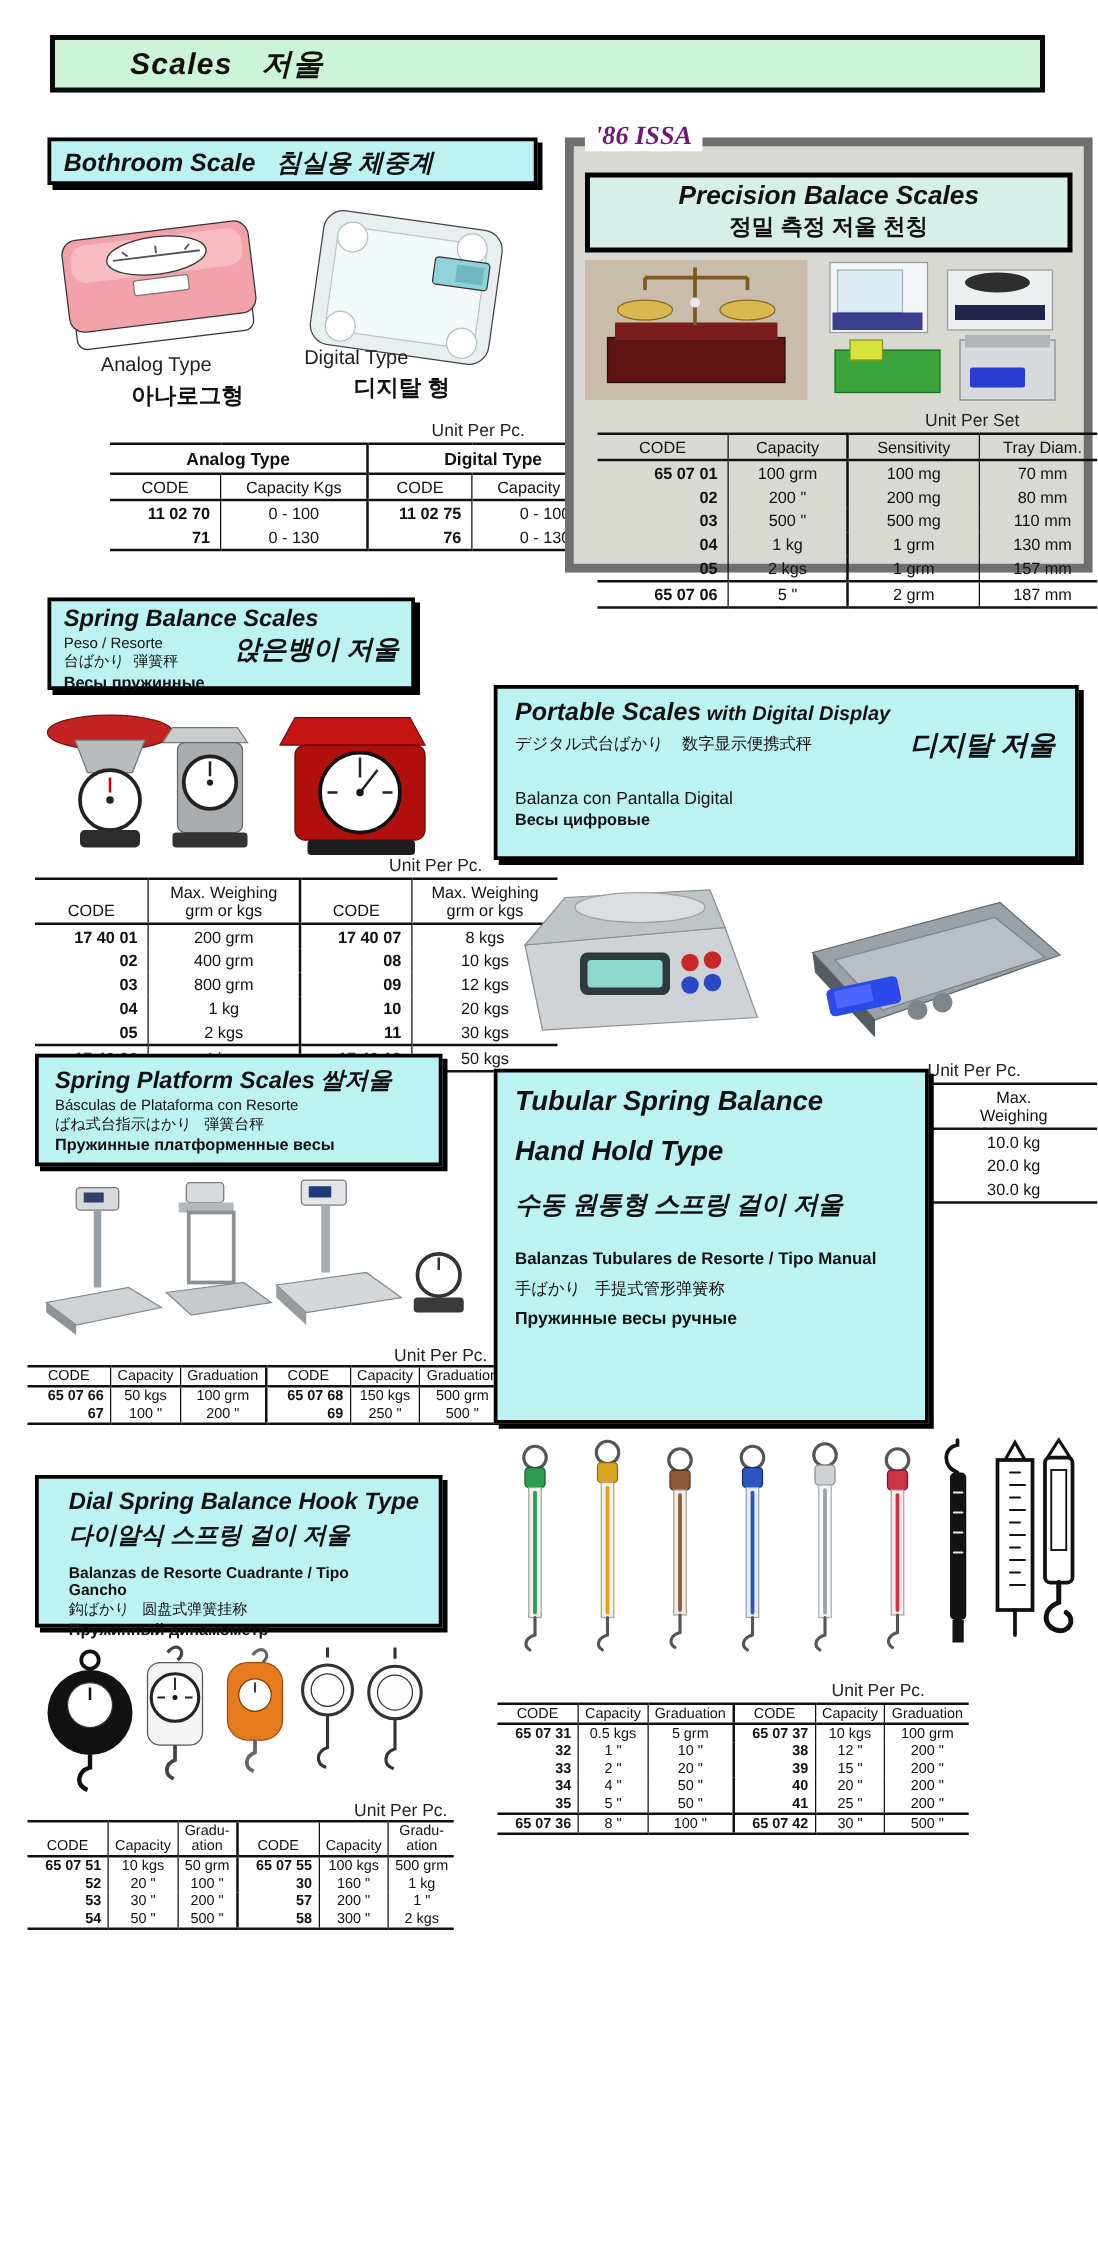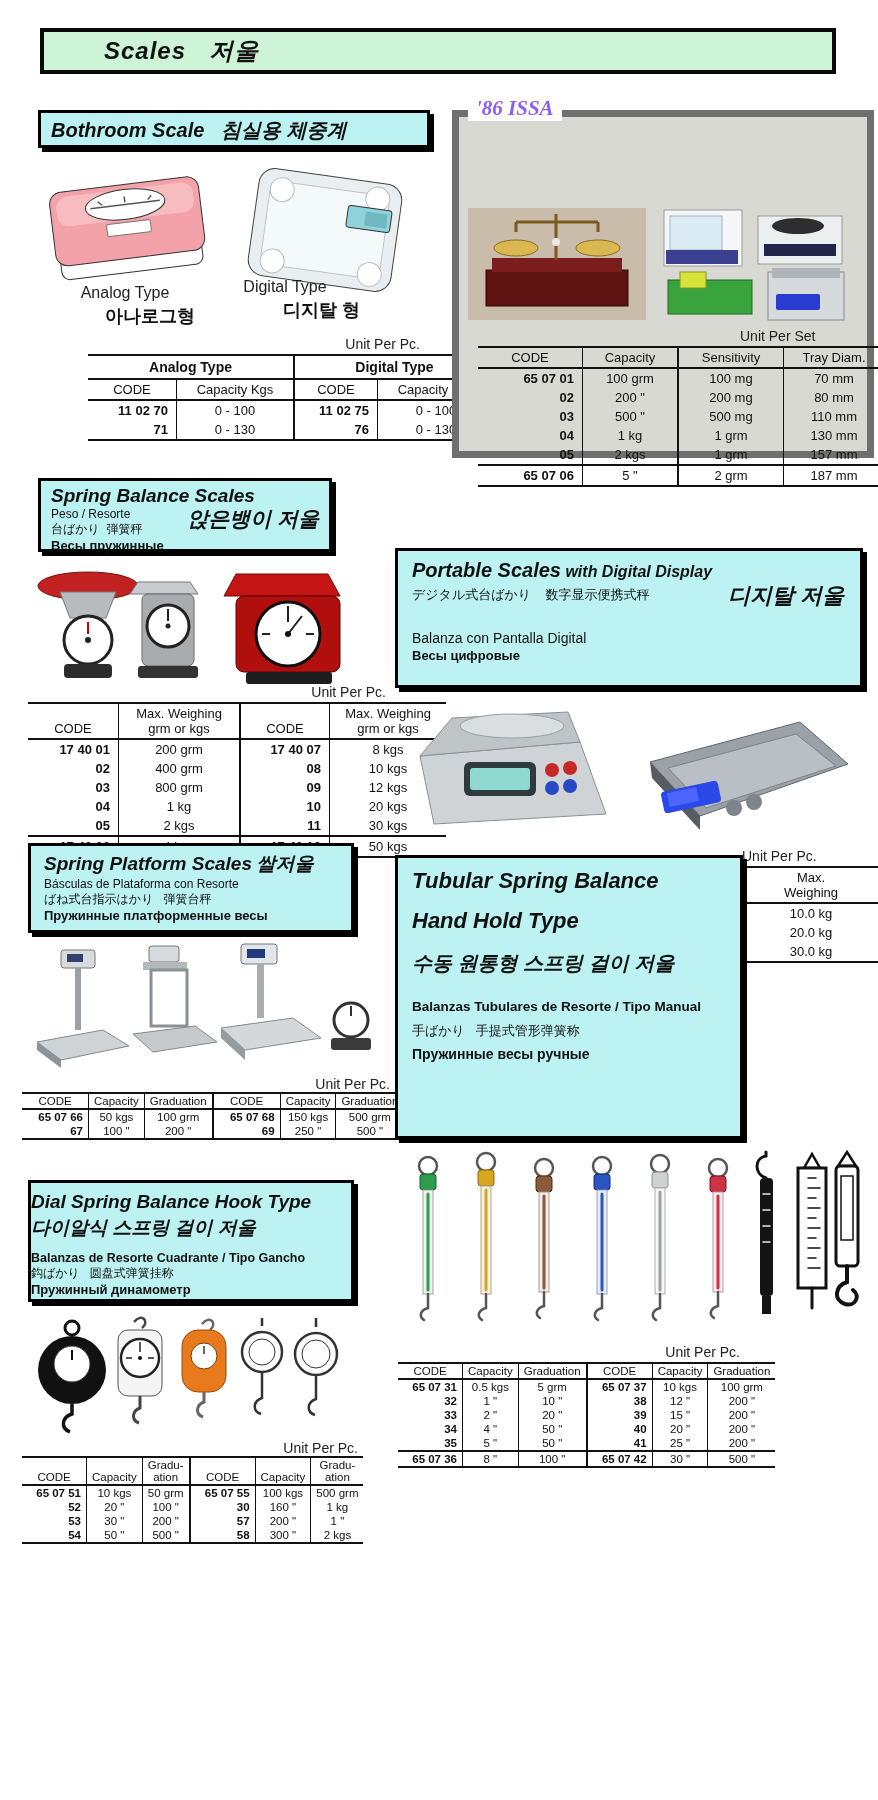--- a/index.html
+++ b/index.html
@@ -45,21 +45,21 @@
   .t-spring .c2{min-width:72px}.t-spring .c3{min-width:100px}
   .t-port .c0{min-width:86px}.t-port .c1{min-width:110px}
   .t-port .c2{min-width:86px}.t-port .c3{min-width:118px}
   .t-plat .c0,.t-plat .c3{min-width:56px}
   .t-tub .c0,.t-tub .c3{min-width:54px}
   .t-dial .c0,.t-dial .c3{min-width:54px}
 
   
   .pframe{left:452px;top:110px;width:422px;height:348px;border:7px solid #6f6f6f;
           background:#d9d9d3;box-sizing:border-box}
-  .issa{font:bold italic 21px "Liberation Serif",serif;color:#8b5cf6;background:#fff;padding:0 8px}
+  .issa{font:bold italic 21px "Liberation Serif",serif;color:#701a75;background:#fff;padding:0 8px}
   .phead{left:468px;top:138px;width:390px;height:64px;background:#d6efe9;border:4px solid #000;
          box-sizing:border-box;text-align:center;padding-top:3px}
   .phead .l1{font:bold italic 21px "Liberation Sans",sans-serif}
   .phead .l2{font:bold 18px "Liberation Sans",sans-serif}
   .lab{font-size:16px;color:#222;text-align:center}
   .lab-ko{font-size:18px;font-weight:bold;text-align:right}
 </style>
 </head>
 <body>
 
@@ -131,20 +131,24 @@
           <td class="c1">0 - 130</td>
           <td class="c2 code">76</td>
           <td class="c3">0 - 130</td>
         </tr>
       </tbody>
   </table>
 
   <div class="abs pframe"></div>
   <div class="abs issa" style="left:468px;top:96px">'86 ISSA</div>
 
+  <div class="abs phead">
+    <div class="l1">Precision Balace Scales</div>
+    <div class="l2">정밀 측정 저울   천칭</div>
+  </div>
 
   <svg class="abs" style="left:468px;top:208px" width="390" height="118" viewBox="0 0 390 118">
     <rect x="0" y="0" width="178" height="112" fill="#c9bcab"></rect>
     <rect x="18" y="62" width="142" height="36" fill="#5e1212" stroke="#2c0808"></rect>
     <rect x="24" y="50" width="130" height="14" fill="#7c1d1d"></rect>
     <path d="M88 6v46M48 14h82M48 14v10M130 14v10" stroke="#7a5a20" stroke-width="3" fill="none"></path>
     <ellipse cx="48" cy="40" rx="22" ry="8" fill="#d9b84f" stroke="#8a6a20"></ellipse>
     <ellipse cx="130" cy="40" rx="22" ry="8" fill="#d9b84f" stroke="#8a6a20"></ellipse>
     <circle cx="88" cy="34" r="4" fill="#e8e8e8"></circle>
     <rect x="196" y="2" width="78" height="56" fill="#f4f6f8" stroke="#999"></rect>
@@ -551,21 +555,21 @@
           <td class="c0 code">65 07 36</td>
           <td class="c1">8   "</td>
           <td class="c2">100  "</td>
           <td class="c3 code">65 07 42</td>
           <td class="c4">30  "</td>
           <td class="c5">500  "</td>
         </tr>
       </tbody>
     </table>
 
-  <div class="abs secbox" style="left:28px;top:1180px;width:326px;height:122px;padding:8px 0">
+  <div class="abs secbox" style="left:28px;top:1180px;width:326px;height:122px;padding:8px 24px">
     <div class="sec-title" style="font-size:19px">Dial Spring Balance Hook Type</div>
     <div class="sec-title" style="font-size:19px;margin-top:2px">다이알식 스프링 걸이 저울</div>
     <div class="sec-sub" style="margin-top:10px;font-size:12.5px">Balanzas de Resorte Cuadrante / Tipo Gancho</div>
     <div class="sec-small">
       <span>鈎ばかり</span>&nbsp;&nbsp;&nbsp;<span>圆盘式弹簧挂称</span>
     </div>
     <div class="sec-sub">Пружинный динамометр</div>
   </div>
 
   <svg class="abs" style="left:30px;top:1312px" width="320" height="128" viewBox="0 0 320 128">

